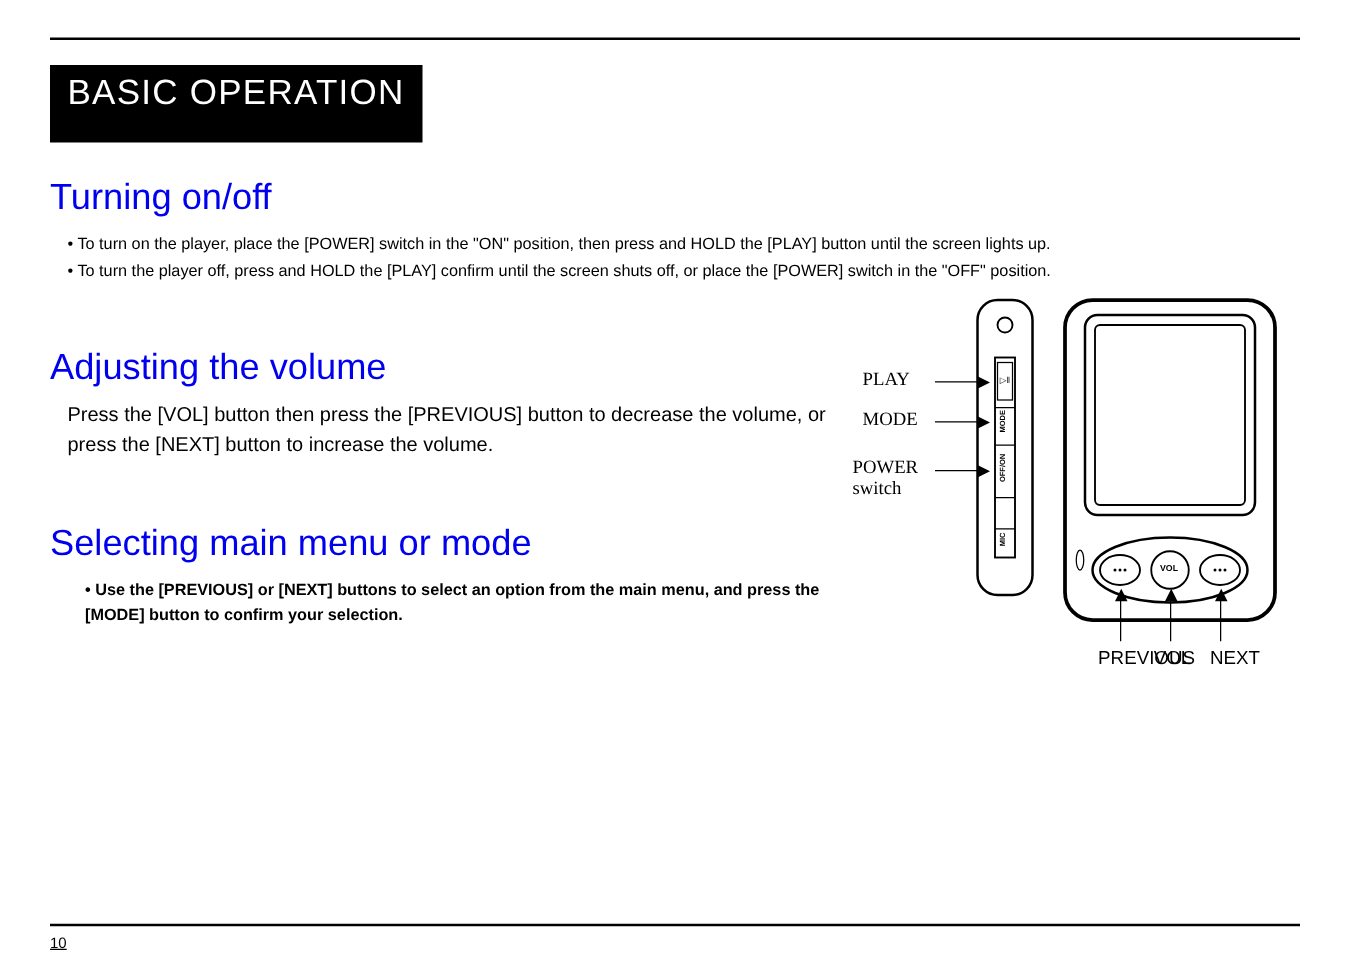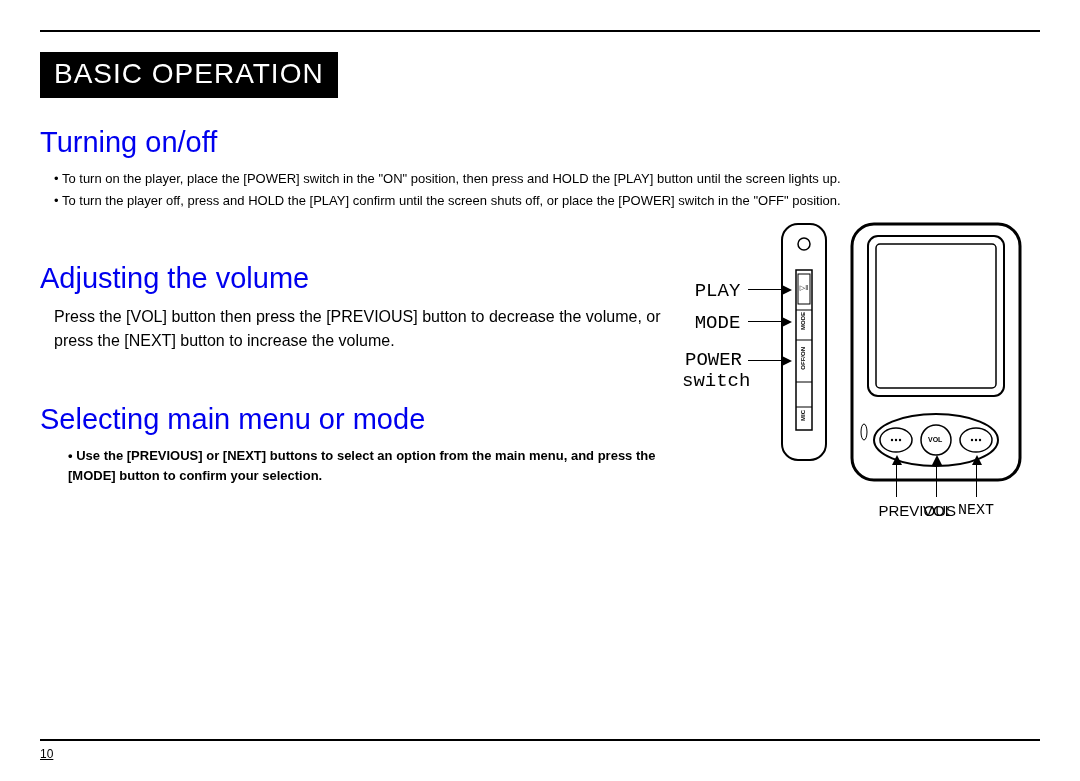--- a/index.html
+++ b/index.html
@@ -22,21 +22,21 @@
     border: none;
     border-top: 2px solid #000;
     margin: 0 0 20px 0;
   }
   .section-title {
     background: #000;
     color: #fff;
     font-size: 28px;
     font-weight: 400;
     letter-spacing: 1px;
-    padding: 6px 14px 8px 14px;
+    padding: 6px 14px 24px 14px;
     display: inline-block;
     margin-bottom: 28px;
     font-family: "Arial Narrow", Arial, sans-serif;
     font-stretch: condensed;
   }
   .sub-heading {
     color: #0000ee;
     font-size: 29px;
     margin: 0 0 10px 0;
     font-weight: 400;
@@ -92,24 +92,24 @@
     text-decoration: underline;
   }
   
   .diagram {
     position: relative;
     width: 330px;
     height: 330px;
   }
   .label {
     position: absolute;
-    font-size: 19px;
-    font-family: Liberation Mono, monospace;
-    font-stretch: condensed;
-    text-align: center;
+    font-size: 15px;
+    font-family: Liberation Serif, serif;
+    font-stretch: condensed;
+    text-align: left;
   }
   .arrow-right {
     position: absolute;
     height: 0;
     border-top: 1px solid #000;
   }
   .arrow-right::after {
     content: "";
     position: absolute;
     right: -2px;
@@ -231,21 +231,21 @@
           <span>switch</span>
         </div>
         <div class="arrow-right" style="left:48px; top:138px; width:42px;"></div>
 
         <div class="arrow-up" style="left:196px; top:235px; height:40px;"></div>
         <div class="arrow-up" style="left:236px; top:235px; height:40px;"></div>
         <div class="arrow-up" style="left:276px; top:235px; height:40px;"></div>
 
         <div class="bottom-label" style="left:166px; top:280px; width:90px; text-align:right;">PREVIOUS</div>
         <div class="bottom-label" style="left:218px; top:280px; width:40px;">VOL</div>
-        <div class="bottom-label" style="left:258px; top:280px; width:50px; text-align:left;font-family:Liberation Mono, monospace;">NEXT</div>
+        <div class="bottom-label" style="left:258px; top:280px; width:50px; text-align:right;">NEXT</div>
 
       </div>
     </div>
   </div>
 
   <div class="footer">
     <hr class="footer-rule">
     <div class="page-num">10</div>
   </div>
 </div>

